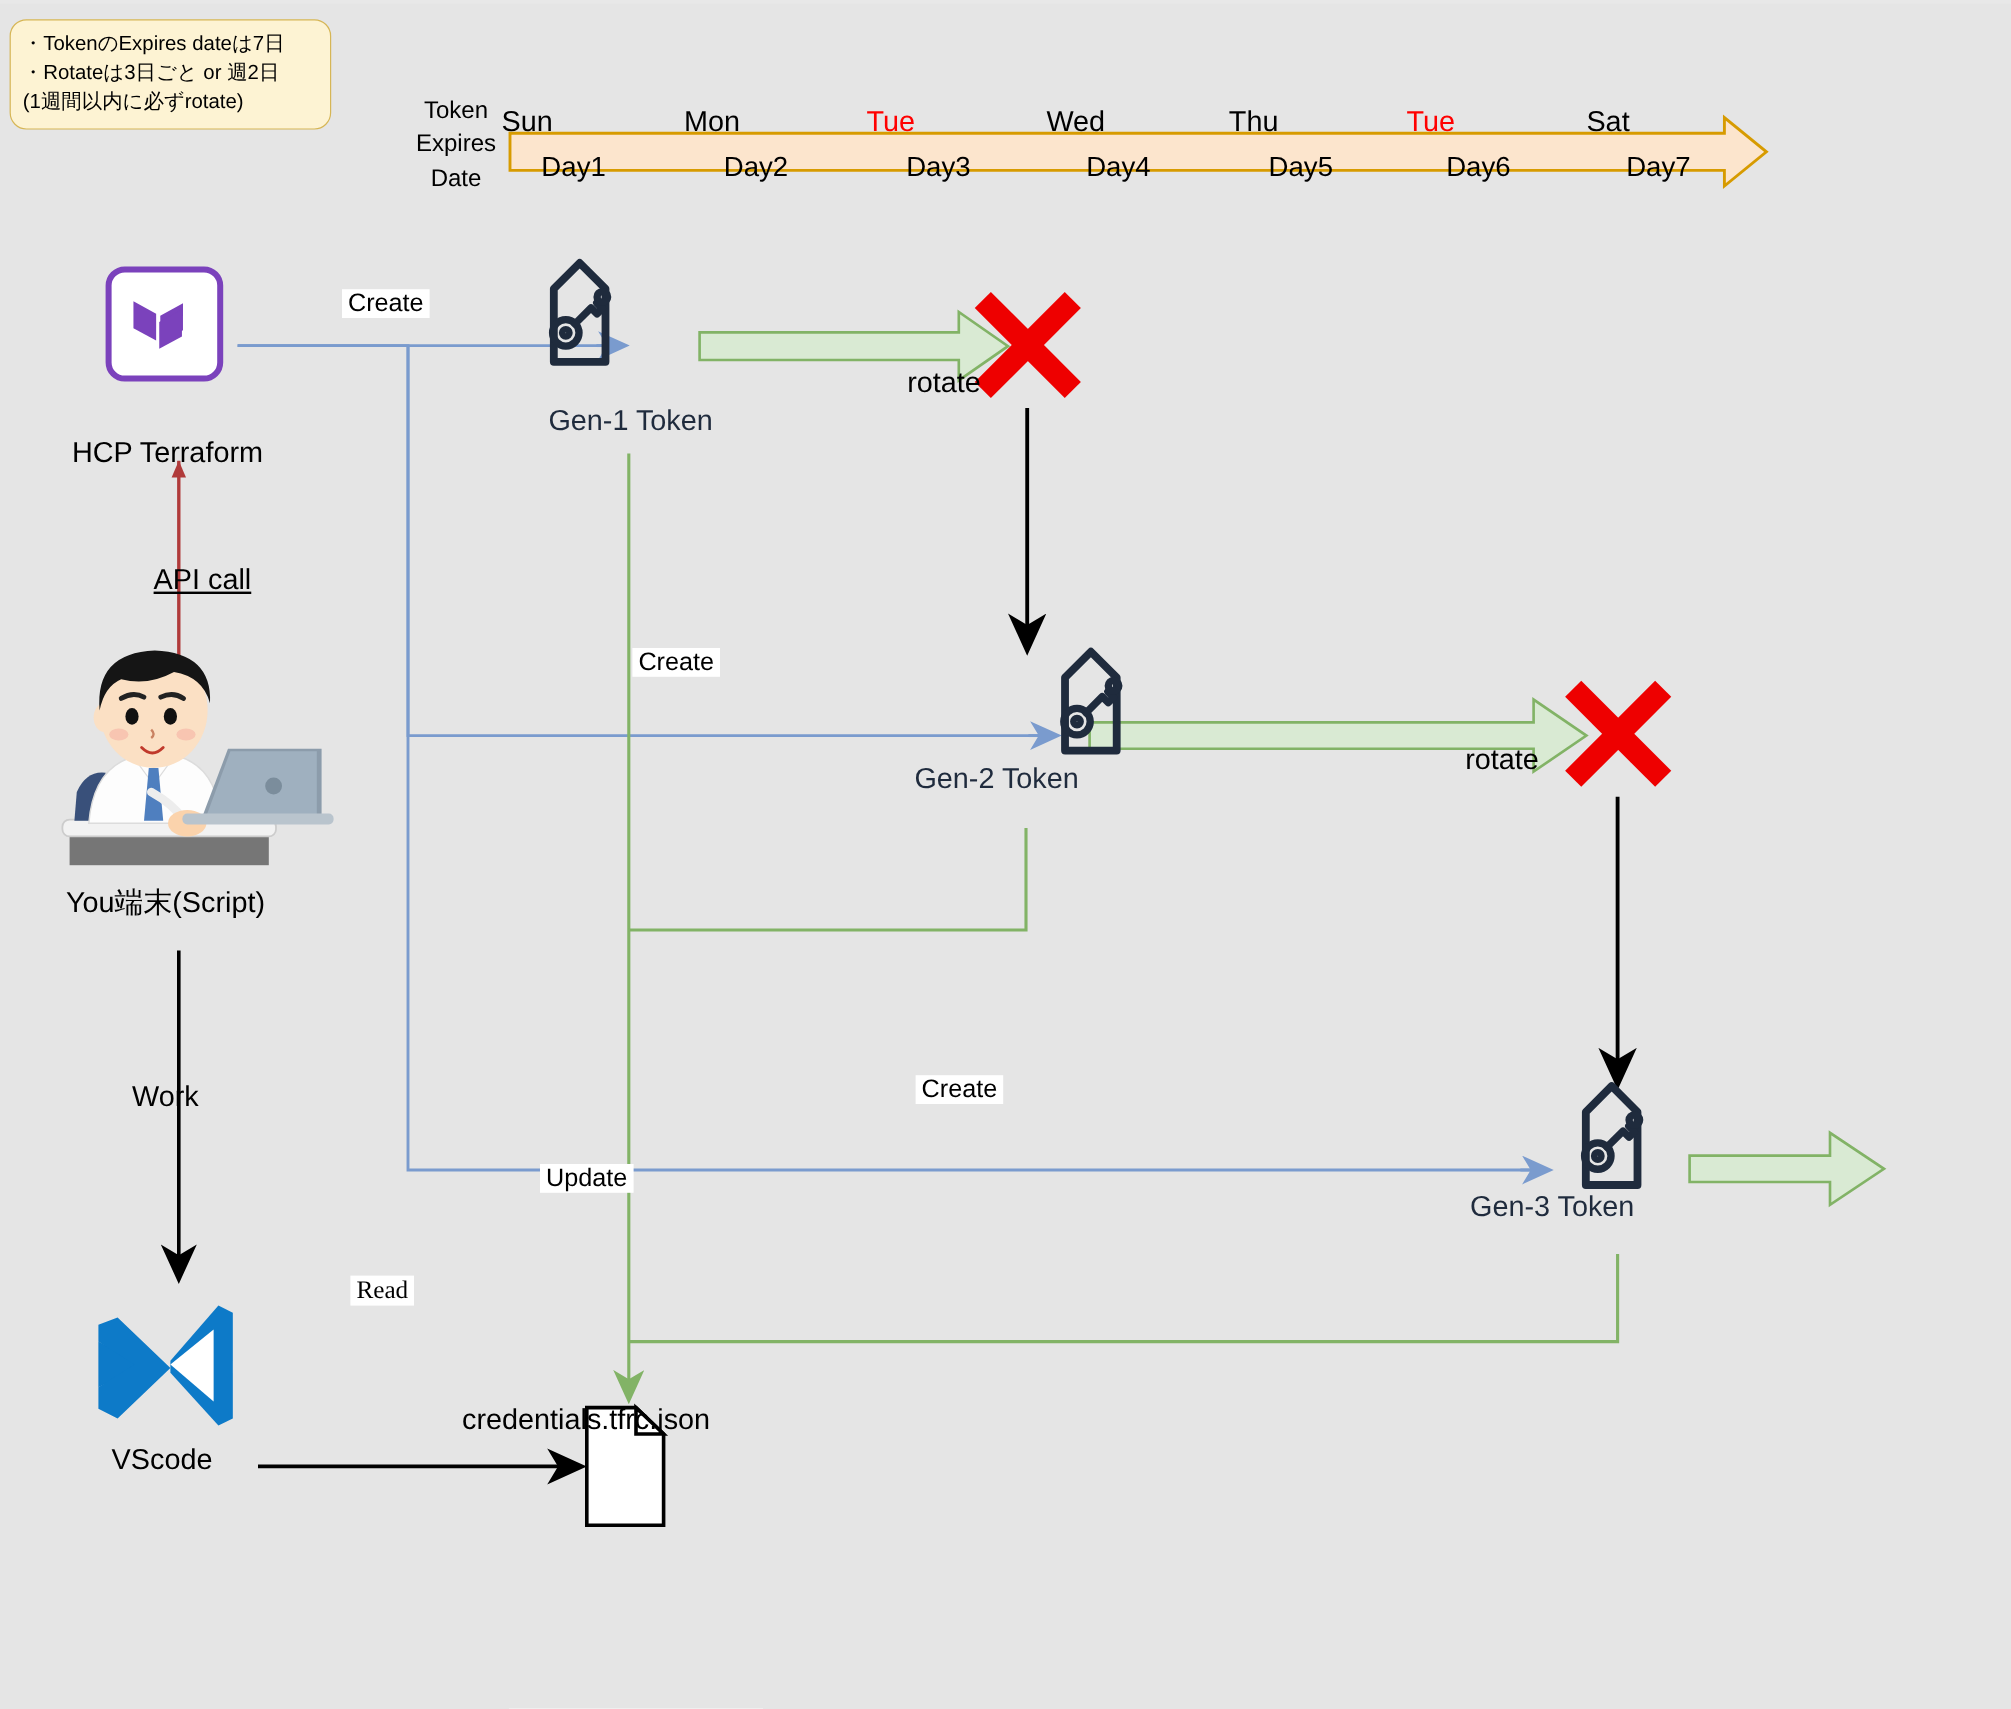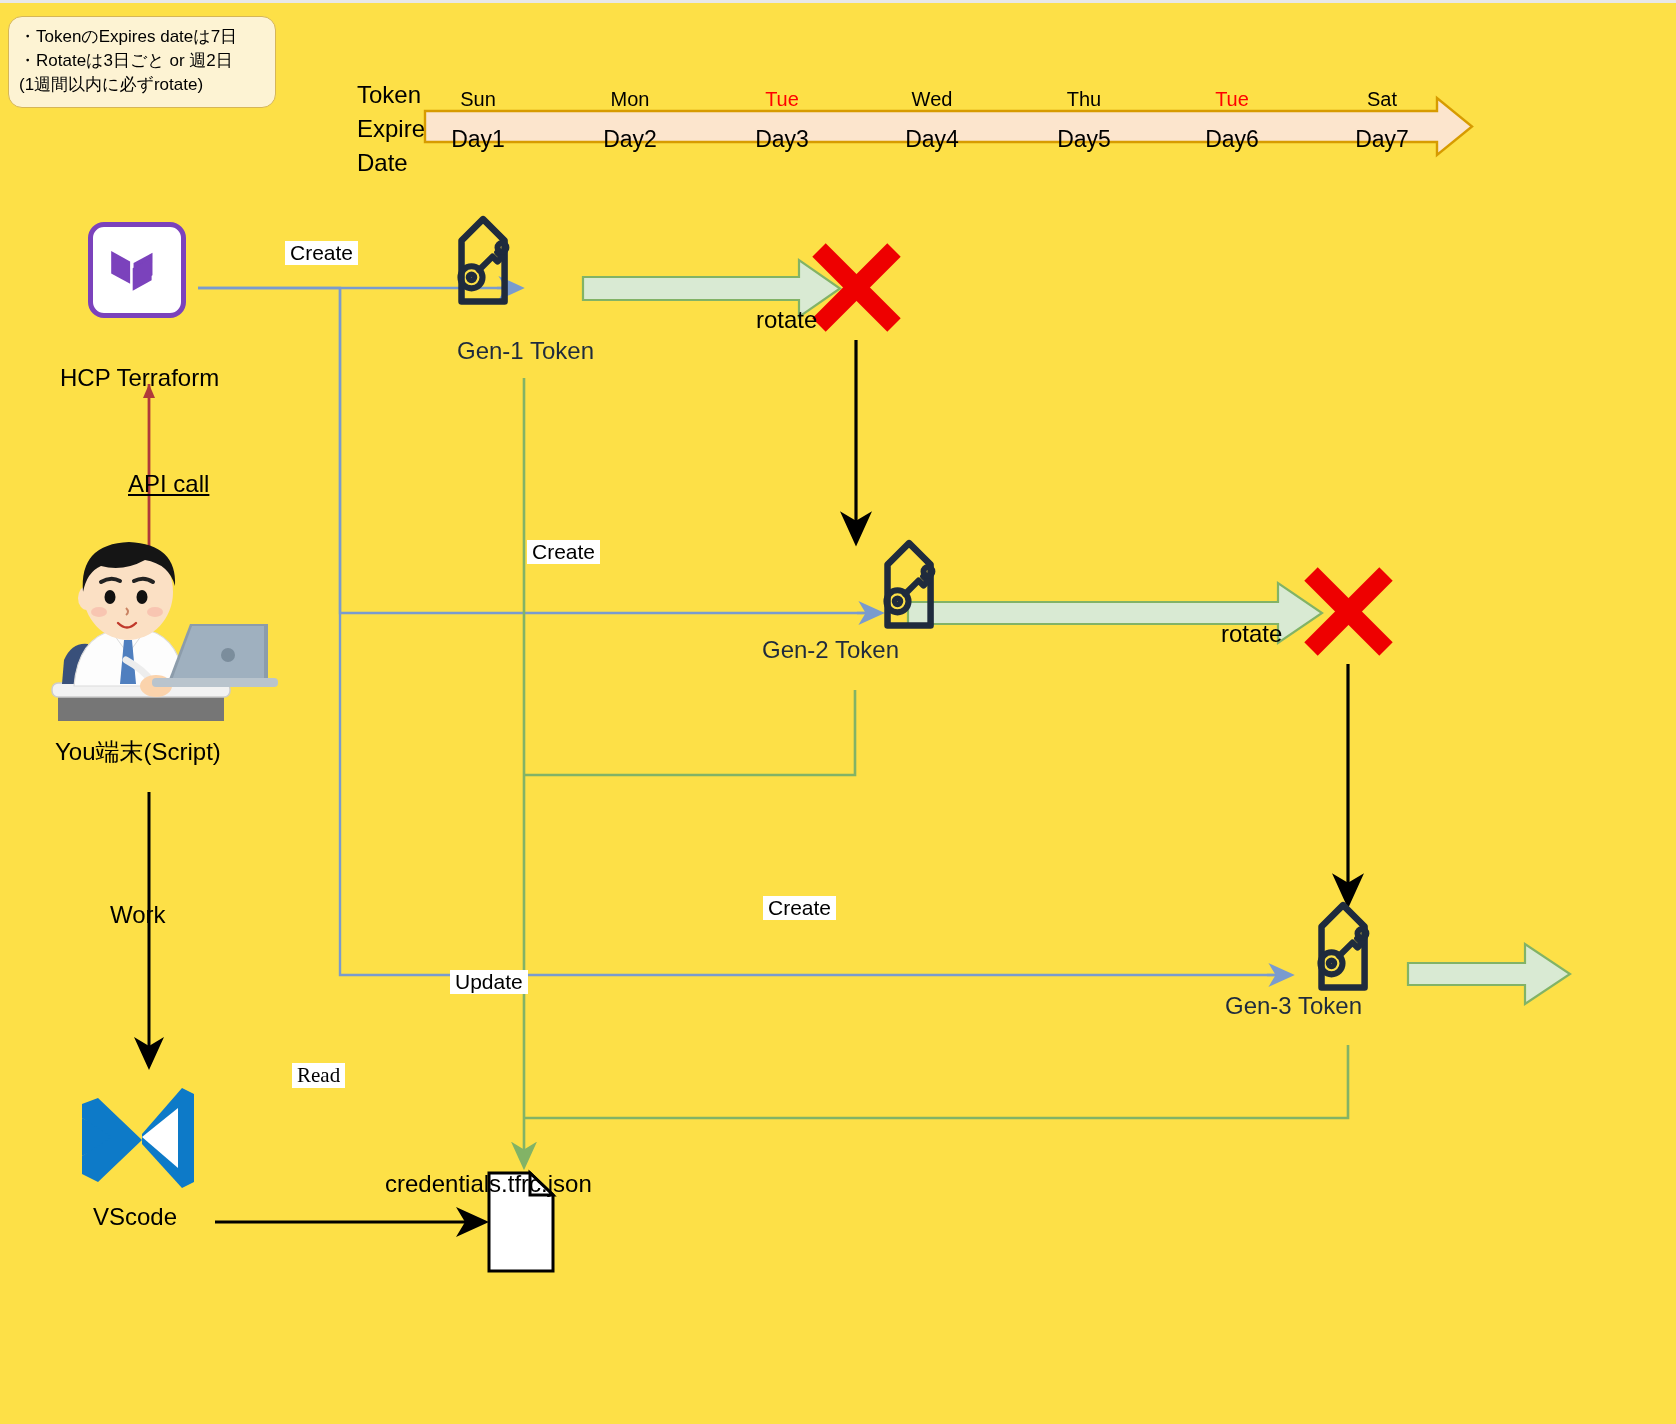--- a/index.html
+++ b/index.html
@@ -1,27 +1,27 @@
 <!DOCTYPE html>
 <html><head>
 <meta charset="utf-8">
 <style>
   html,body{margin:0;padding:0;background:#ffffff;}
   body{font-family:"Liberation Sans","DejaVu Sans",sans-serif;}
-  #canvas{position:relative;width:1676px;height:1424px;background:#fde047;overflow:hidden;}
+  #canvas{position:relative;width:1676px;height:1424px;background:#e5e5e5;overflow:hidden;}
   #topline{position:absolute;left:0;top:0;width:1676px;height:3px;background:#e8e8e8;}
   svg.layer{position:absolute;left:0;top:0;width:1676px;height:1424px;pointer-events:none;}
   .note{
     position:absolute;left:8px;top:16px;width:268px;height:92px;
     background:#fdf3d3;border:1.6px solid #d6b656;border-radius:14px;
     box-sizing:border-box;padding:8px 10px 6px 10px;
     font-size:17px;line-height:1.42;color:#000;
   }
-  .tl-head{position:absolute;left:336px;top:78px;width:88px;font-size:24px;line-height:1.42;color:#000;margin-left:21px;}
-  .day-top{position:absolute;top:88px;width:120px;text-align:center;font-size:20px;color:#000;}
+  .tl-head{position:absolute;left:336px;top:78px;width:88px;text-align:center;font-size:20px;line-height:1.42;color:#000;}
+  .day-top{position:absolute;top:88px;width:120px;font-size:24px;color:#000;}
   .day-bot{position:absolute;top:126px;width:120px;text-align:center;font-size:23px;color:#000;}
   .day-top.hi{color:#ff0000;}
   .cap{position:absolute;font-size:24px;color:#000;white-space:nowrap;}
   .cap.navy{color:#1f2b3d;margin-left:39px;}
   .edge-lbl{position:absolute;font-size:21px;color:#000;background:#ffffff;padding:0 5px;white-space:nowrap;}
   .tf-logo{position:absolute;left:88px;top:222px;width:98px;height:96px;border:5px solid #7b42bc;border-radius:16px;box-sizing:border-box;background:#fff;}
   .vs-logo{position:absolute;left:72px;top:1078px;width:130px;height:118px;}
 </style>
 </head>
 <body>

